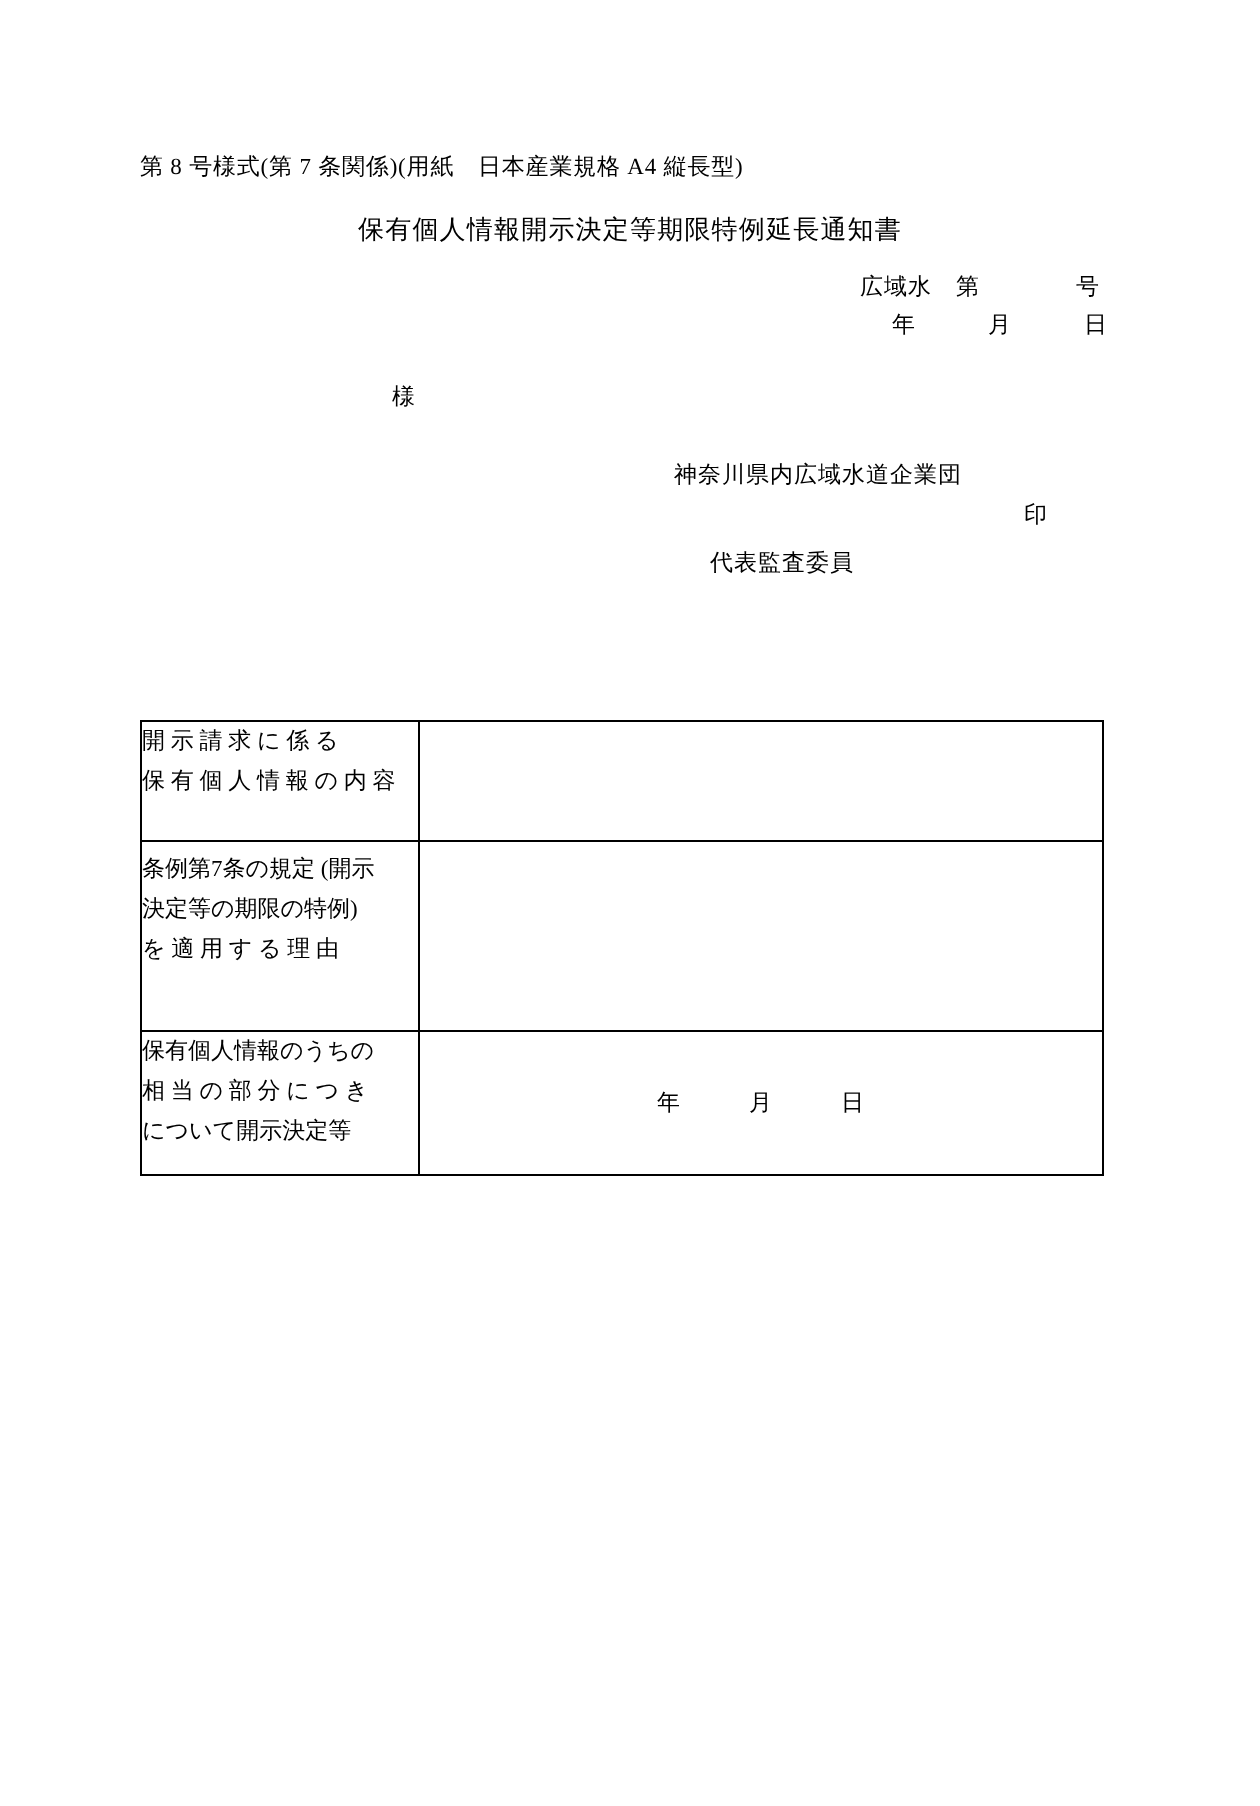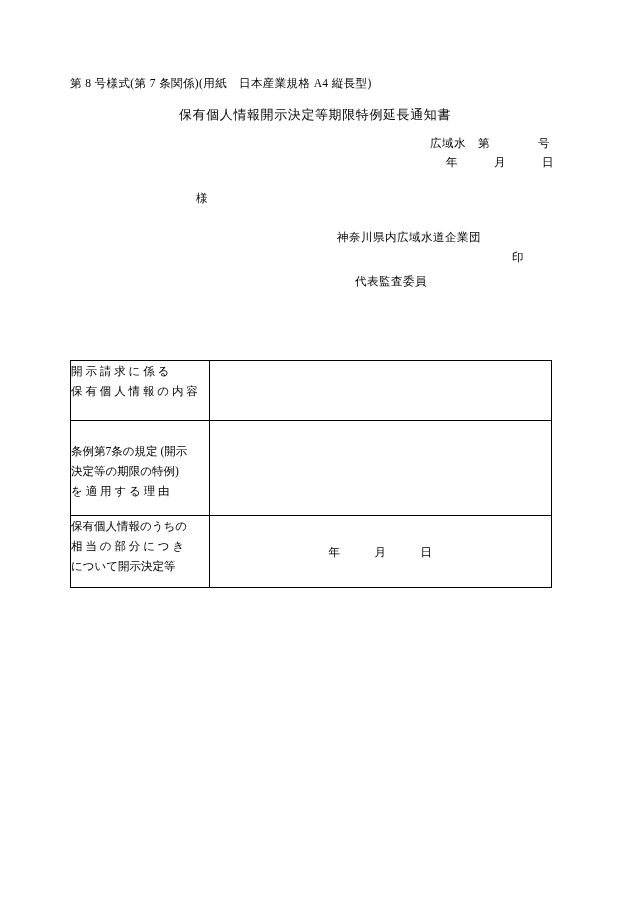--- a/index.html
+++ b/index.html
@@ -136,21 +136,21 @@
   .row-h4 { height: 72px; }
   .row-h5 { height: 72px; }
   .date-inline {
     display: block;
     text-align: center;
     margin-top: 26px;
     letter-spacing: 0.5px;
   }
   .date-inline .g1 { display: inline-block; width: 34px; }
   .date-inline .g2 { display: inline-block; width: 34px; }
-  .label-vcenter-1 { margin-top: 20px; }
+  .label-vcenter-1 { margin-top: 4px; }
   .label-vcenter-2 { margin-top: 27px; }
   .phone-label {
     display: block;
     margin-top: 27px;
   }
 </style>
 </head>
 <body>
 
 <div class="page">

